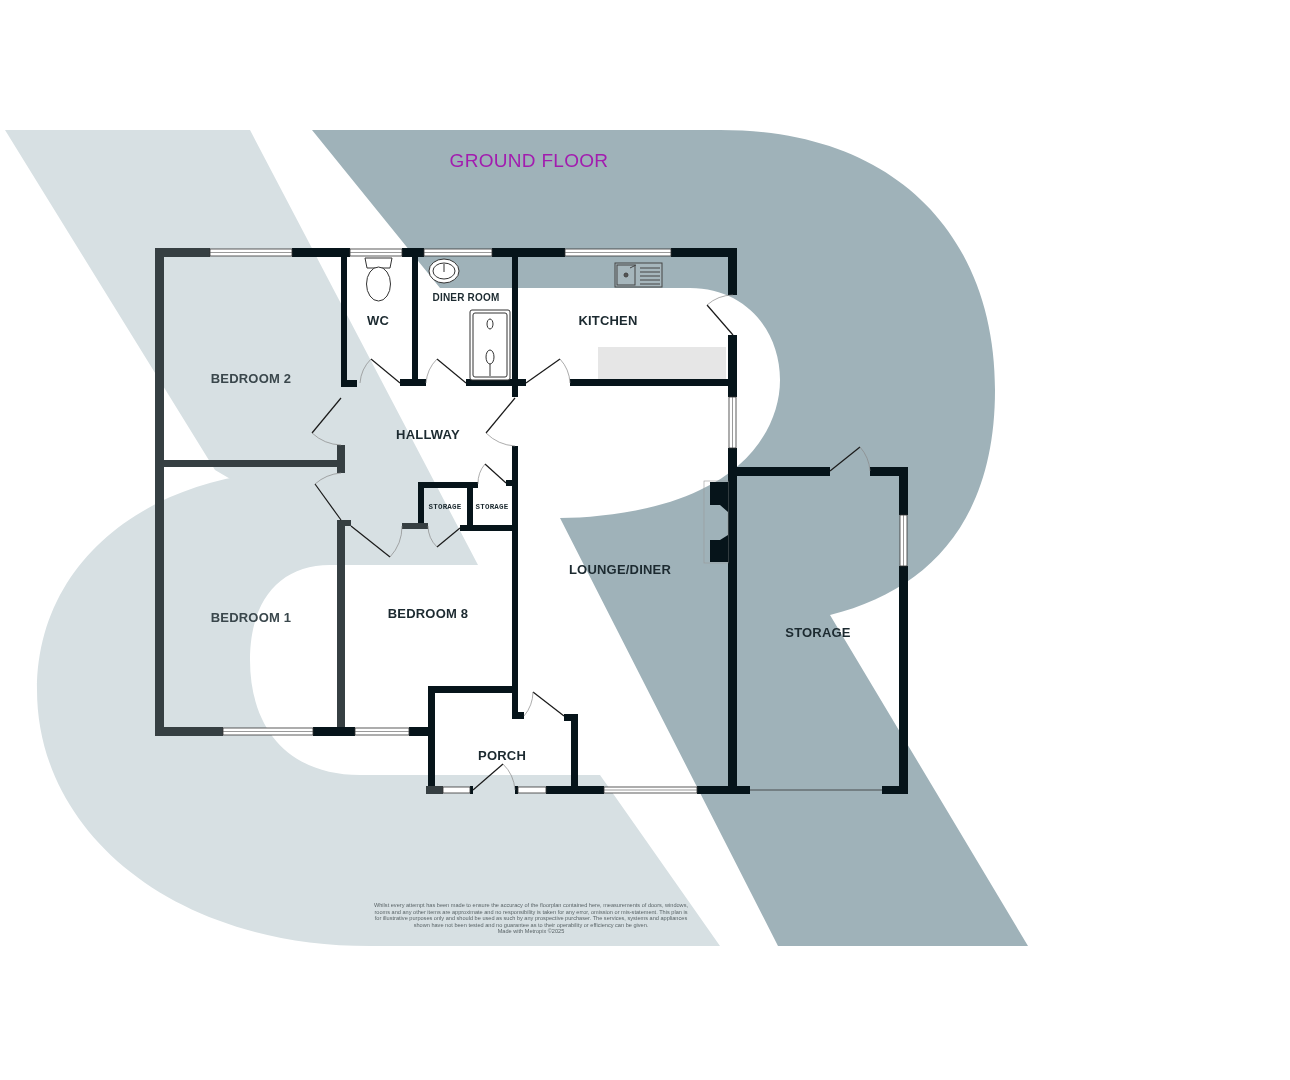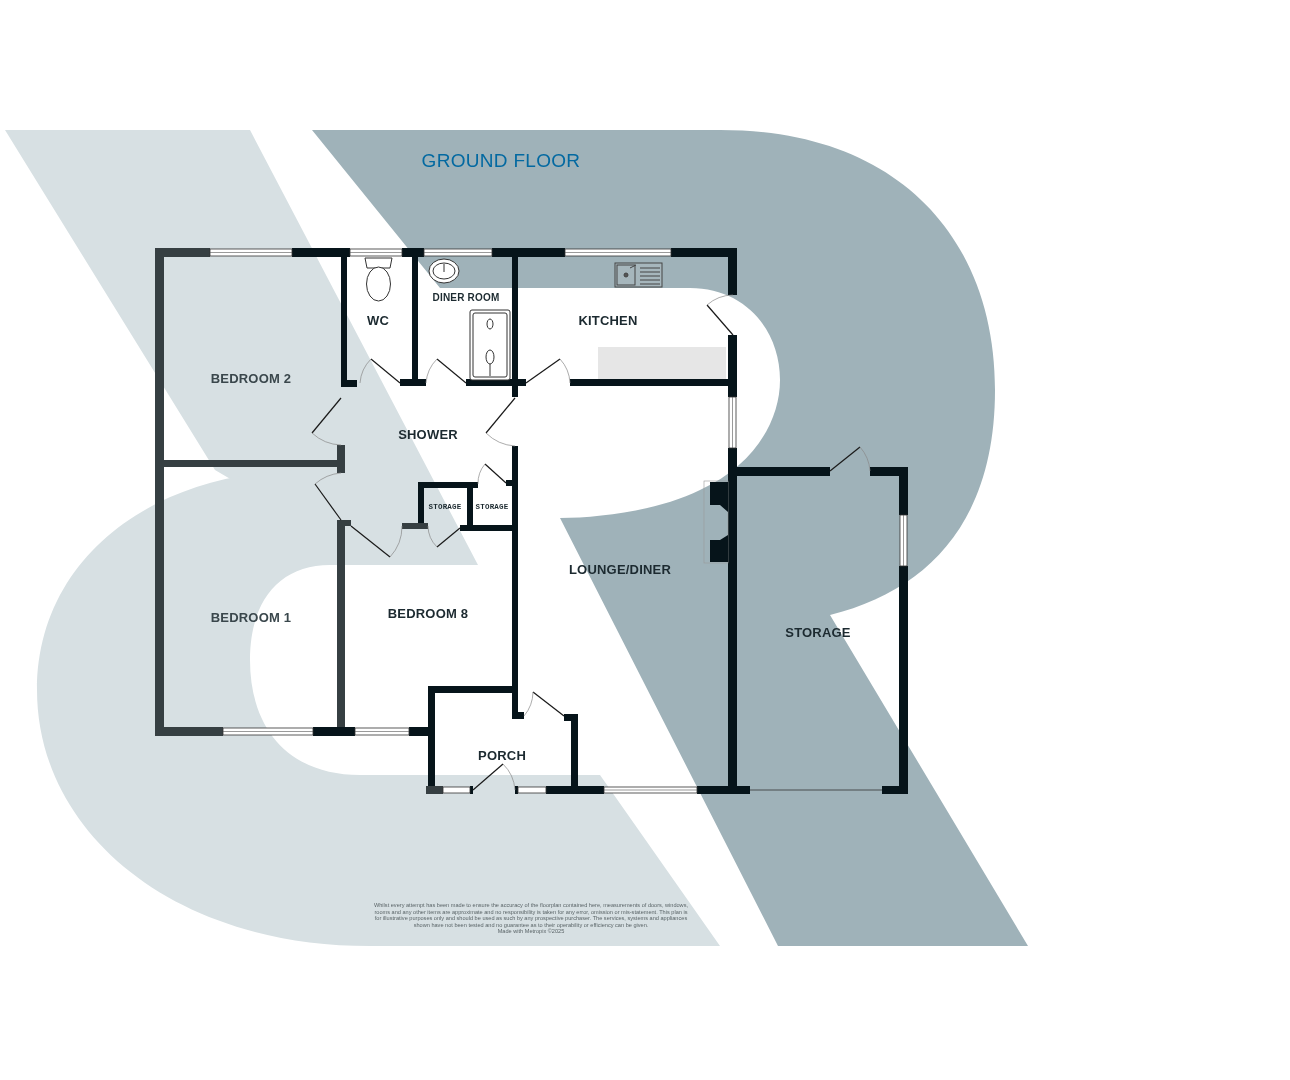--- a/index.html
+++ b/index.html
@@ -3,21 +3,21 @@
 <meta charset="utf-8">
 <style>
   html, body { margin: 0; padding: 0; background: #ffffff; }
   body { width: 1290px; height: 1080px; position: relative; overflow: hidden; font-family: "Liberation Sans", sans-serif; }
   #plan { position: absolute; left: 0; top: 0; width: 1290px; height: 1080px; }
   .lbl { position: absolute; font-family: "Liberation Sans", sans-serif; font-weight: bold; color: #1c2a30; white-space: nowrap; transform: translate(-50%, -50%); letter-spacing: 0.2px; }
   .lbl.md { font-size: 13px; }
   .lbl.sm { font-size: 10px; }
   .lbl.xs { font-size: 7.5px; font-family: Liberation Mono, monospace; }
   .lbl.dim { color: #3a474c; margin-top: 20px; }
-  .title { position: absolute; left: 501px; top: 161px; transform: translate(-50%, -50%); font-size: 19px; color: #0369a1; font-family: "Liberation Sans", sans-serif; letter-spacing: 0.3px; }
+  .title { position: absolute; left: 529px; top: 161px; transform: translate(-50%, -50%); font-size: 19px; color: #a21caf; font-family: "Liberation Sans", sans-serif; letter-spacing: 0.3px; }
   .disclaimer { position: absolute; left: 531px; top: 918px; transform: translate(-50%, -50%); width: 320px; text-align: center; font-size: 5.6px; line-height: 6.6px; color: #5b6568; font-family: "Liberation Sans", sans-serif; }
 </style>
 </head>
 <body>
 
 <svg id="plan" viewBox="0 0 1290 1080" xmlns="http://www.w3.org/2000/svg">
 
   <g>
 
     <polygon points="5,130 250,130 478,565 340,565 300,520 215,470" fill="#d7e0e3"></polygon>
@@ -199,21 +199,21 @@
     <line x1="640" y1="284" x2="660" y2="284"></line>
   </g>
 </svg>
 
 <div class="title">GROUND FLOOR</div>
 
 <div class="lbl md dim" style="left:251px;top:358px">BEDROOM 2</div>
 <div class="lbl md" style="left:378px;top:320px">WC</div>
 <div class="lbl sm" style="left:466px;top:297px">DINER ROOM</div>
 <div class="lbl md" style="left:608px;top:320px">KITCHEN</div>
-<div class="lbl md" style="left:428px;top:434px">SHOWER</div>
+<div class="lbl md" style="left:428px;top:434px">HALLWAY</div>
 <div class="lbl xs" style="left:445px;top:507px">STORAGE</div>
 <div class="lbl xs" style="left:492px;top:507px">STORAGE</div>
 <div class="lbl md dim" style="left:251px;top:597px">BEDROOM 1</div>
 <div class="lbl md" style="left:428px;top:613px">BEDROOM 8</div>
 <div class="lbl md" style="left:620px;top:569px">LOUNGE/DINER</div>
 <div class="lbl md" style="left:818px;top:632px">STORAGE</div>
 <div class="lbl md" style="left:502px;top:755px">PORCH</div>
 
 <div class="disclaimer">
   <div>Whilst every attempt has been made to ensure the accuracy of the floorplan contained here, measurements of doors, windows, rooms and any other items are approximate and no responsibility is taken for any error, omission or mis-statement. This plan is for illustrative purposes only and should be used as such by any prospective purchaser. The services, systems and appliances shown have not been tested and no guarantee as to their operability or efficiency can be given.</div>

